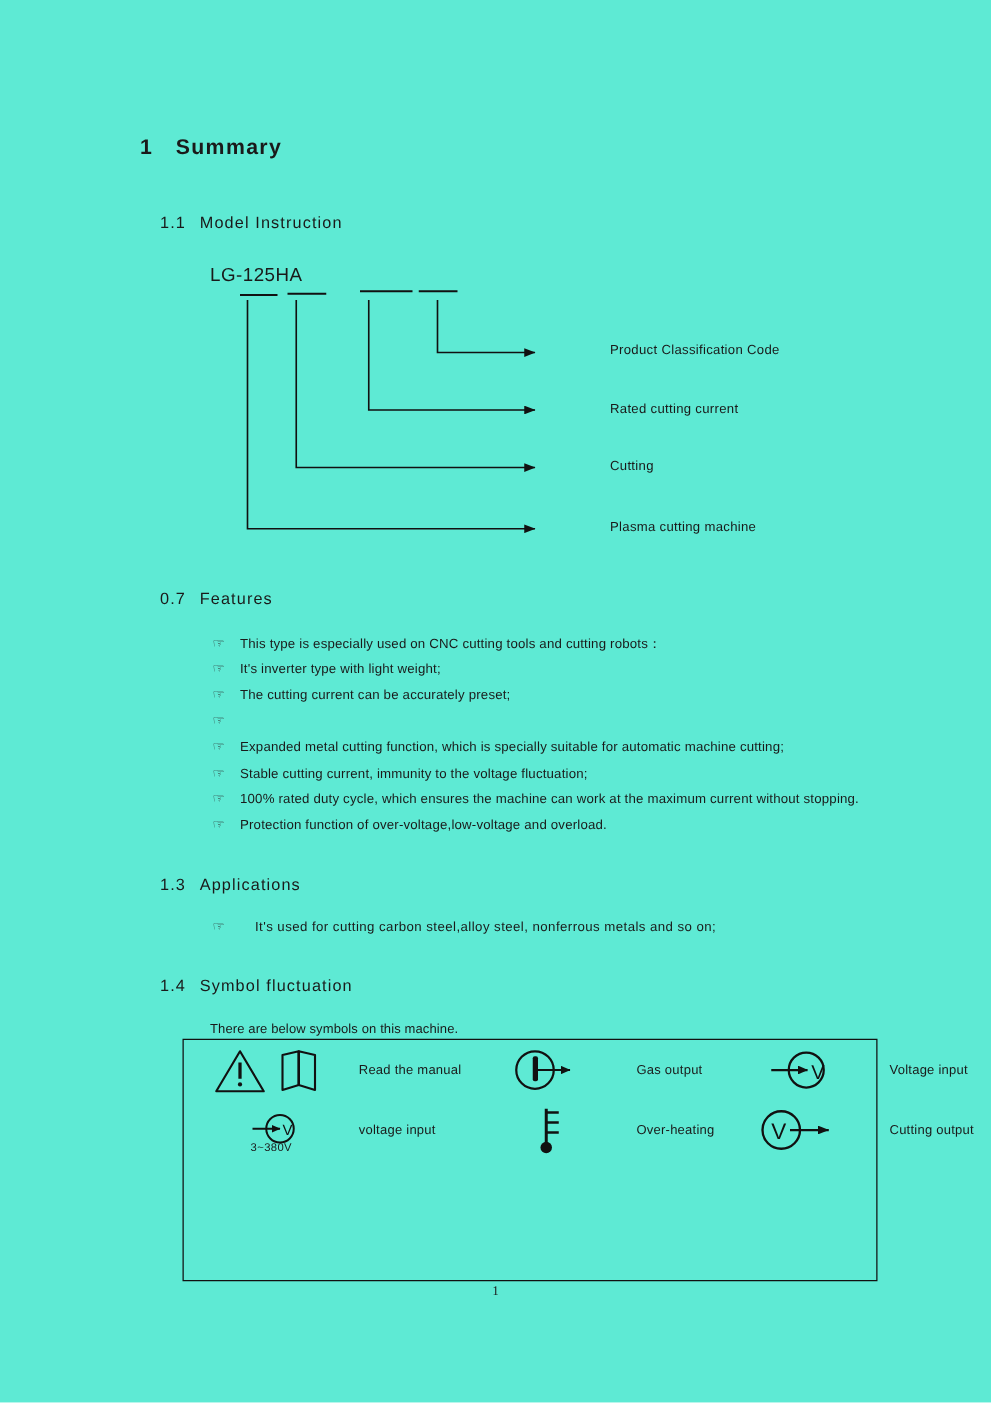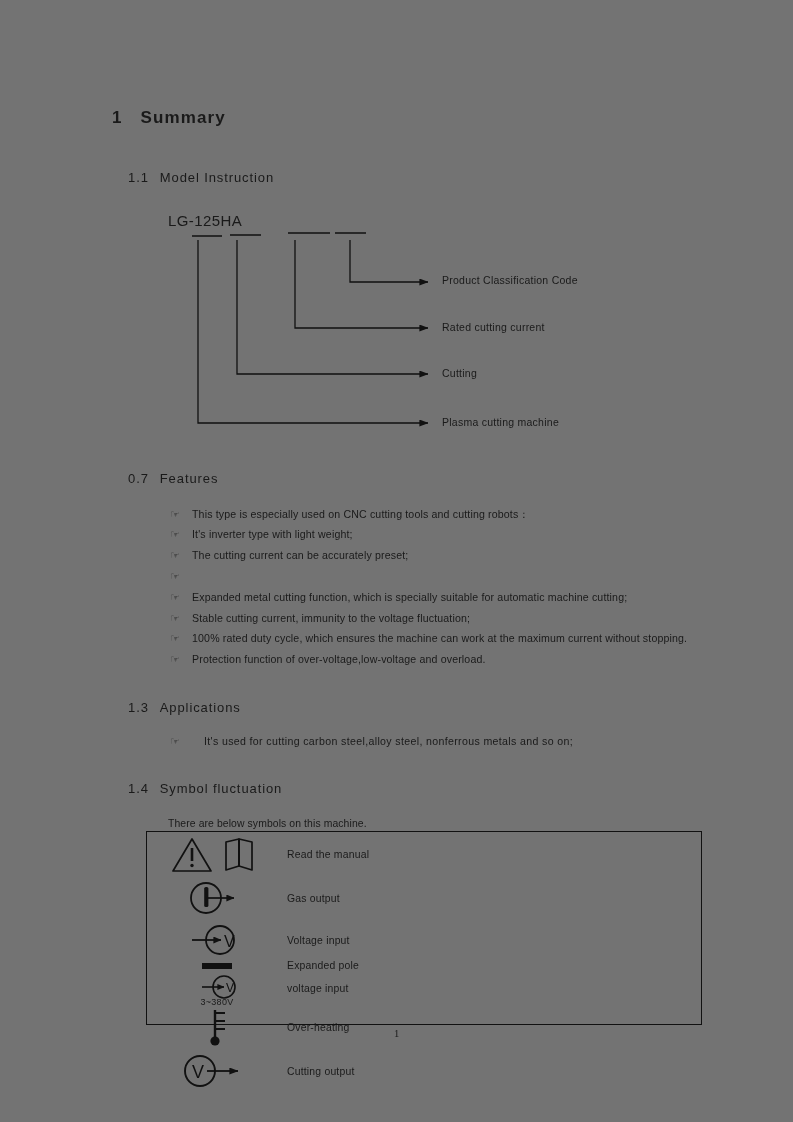--- a/index.html
+++ b/index.html
@@ -8,21 +8,21 @@
     background: #ffffff;
   }
   body {
     font-family: "Liberation Sans", sans-serif;
     color: #1a1a1a;
   }
   #page {
     position: relative;
     width: 793px;
     height: 1122px;
-    background: #737373;
+    background: #5eead4;
     overflow: hidden;
   }
 
   
   .h1 {
     position: absolute;
     left: 112px;
     top: 108px;
     font-size: 17px;
     font-weight: bold;
@@ -56,20 +56,21 @@
     font-size: 15px;
     letter-spacing: 0.4px;
     white-space: nowrap;
   }
   .diagram-label {
     position: absolute;
     font-size: 10.5px;
     letter-spacing: 0.25px;
     white-space: nowrap;
     color: #1a1a1a;
+    margin-left: 46px;
   }
 
   
   .bullet-row {
     position: absolute;
     display: flex;
     align-items: baseline;
     white-space: nowrap;
   }
   .bullet-icon {
@@ -97,21 +98,21 @@
     position: absolute;
     left: 146px;
     top: 831px;
     width: 556px;
     height: 194px;
     border: 1.6px solid #111111;
     box-sizing: border-box;
   }
   .sym-grid {
     display: grid;
-    grid-template-columns: 1fr;
+    grid-template-columns: 1fr 1fr 1fr 1fr;
     grid-template-rows: 1fr 1fr 1fr 1fr;
     width: 100%;
     height: 100%;
   }
   .sym-cell {
     display: flex;
     align-items: center;
   }
   .sym-icon-box {
     width: 140px;

